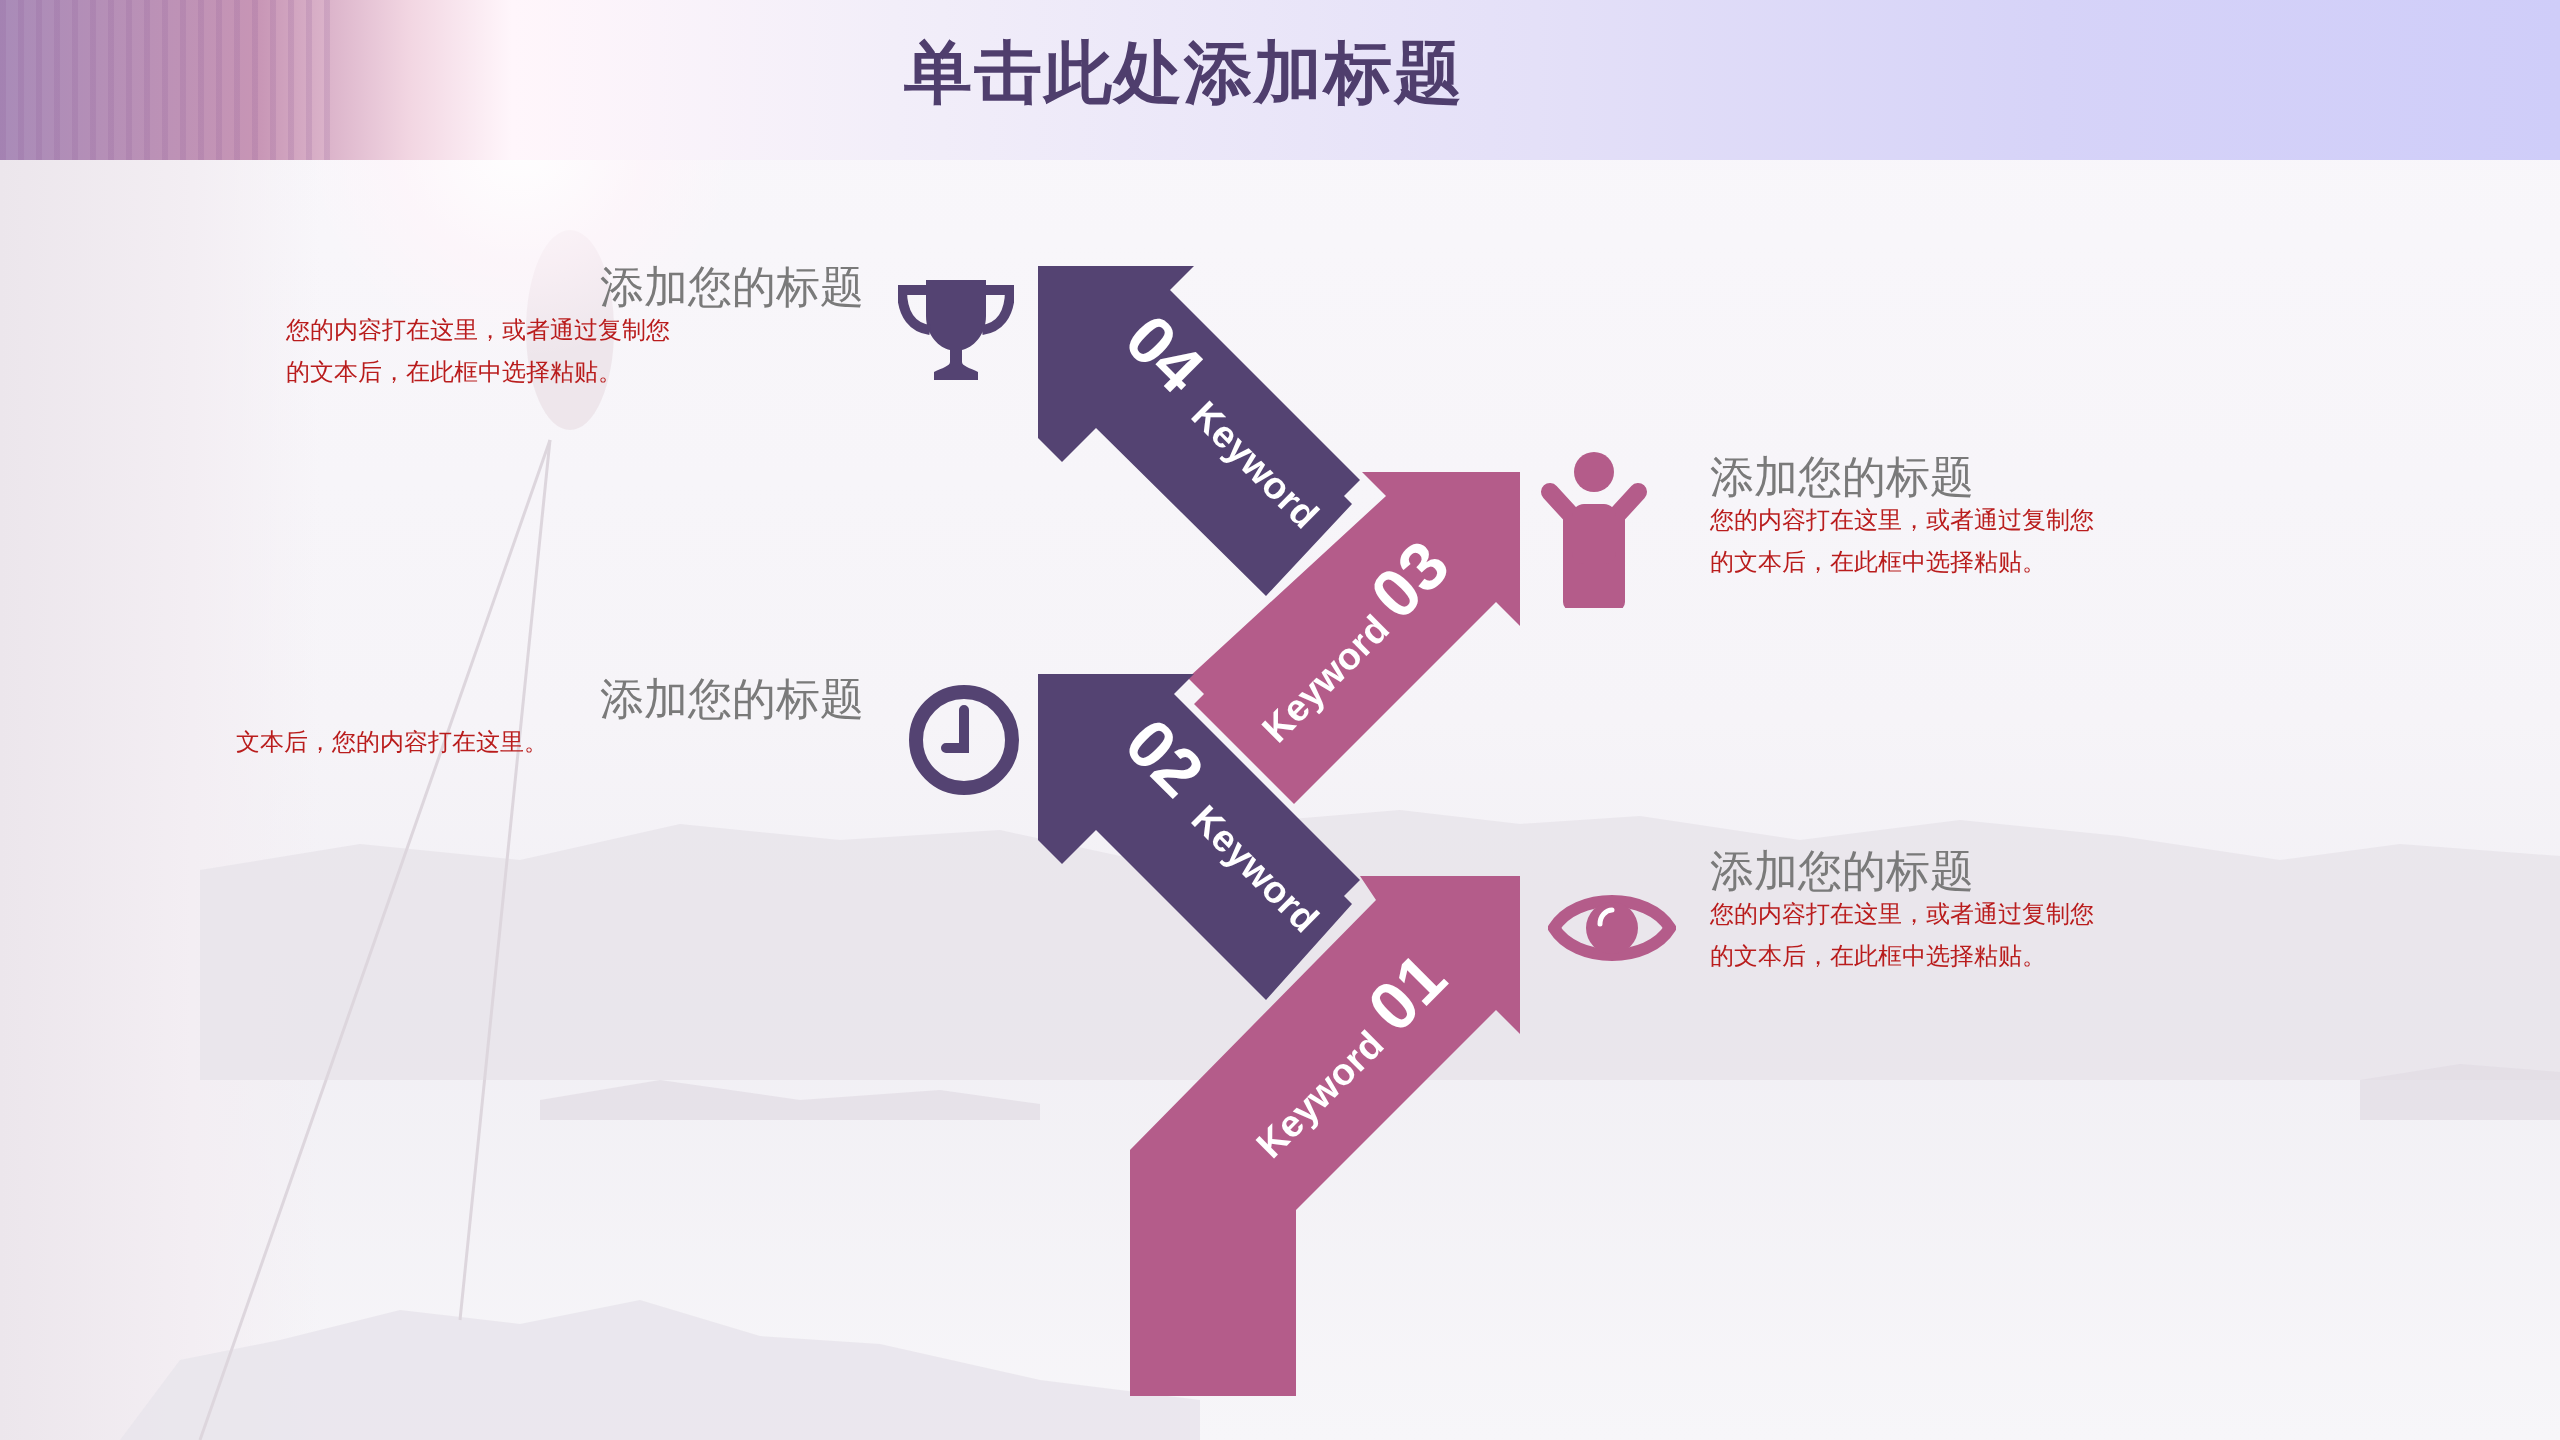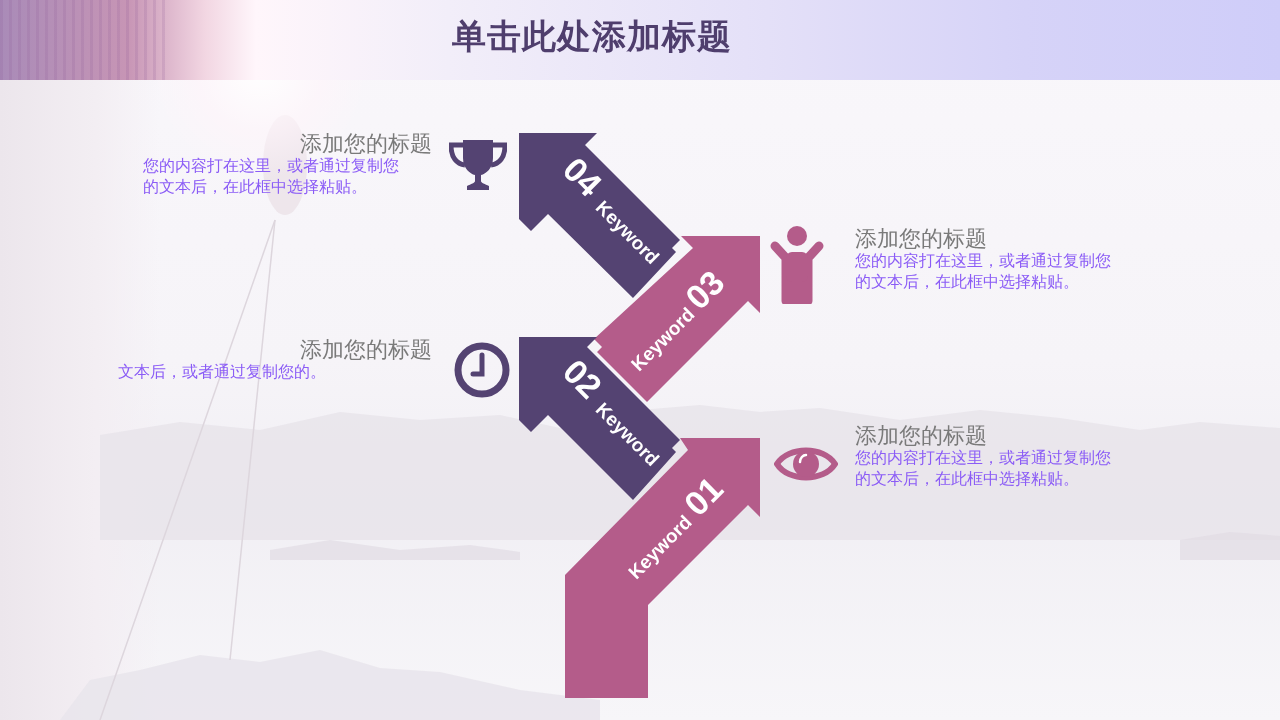--- a/index.html
+++ b/index.html
@@ -14,21 +14,21 @@
   .bg-mountains { position:absolute; left:0; top:400px; width:1280px; height:320px; }
   .header { position:absolute; left:0; top:0; width:1280px; height:80px;
     background: linear-gradient(90deg, #a98bb8 0%, #c795b5 10%, #f2d6e2 16%, #fff6fb 20%, #f2eef9 35%, #e4e0f8 60%, #d6d3f8 80%, #cfcdf9 100%); }
   .header-stripes { position:absolute; left:0; top:0; width:170px; height:80px;
     background: repeating-linear-gradient(90deg, rgba(140,90,150,0.18) 0 3px, rgba(255,255,255,0) 3px 9px); }
   .title { position:absolute; left:0; width:1184px; top:14px; text-align:center;
     font-size:34px; font-weight:bold; color:#4f3e6d; letter-spacing:1px; }
   svg.arrows { position:absolute; left:0; top:0; }
   .item-text { position:absolute; color:#777; }
   .item-title { font-size:22px; color:#7a7a7a; line-height:22px; }
-  .item-body { font-size:16px; color:#8b5cf6; line-height:21px; }
+  .item-body { font-size:12px; color:#b91c1c; line-height:21px; }
   .right-align { text-align:right; }
   .icon { position:absolute; }
 </style>
 </head>
 <body>
 
 <div class="bg-layer">
   <div class="bg-cliff"></div>
   <svg class="bg-mountains" width="1280" height="320" viewBox="0 0 1280 320">
     <path d="M100 35 L180 22 L260 30 L340 12 L420 20 L500 15 L560 28 L640 10 L700 5 L760 12 L820 8 L900 20 L980 10 L1060 18 L1140 30 L1200 22 L1280 28 L1280 140 L100 140 Z" fill="#e7e3ea" opacity="0.8"></path>
@@ -114,20 +114,20 @@
 </div>
 
 <div class="item-text" style="left:855px;top:228px;width:320px">
   <div class="item-title">添加您的标题</div>
   <div class="item-body">您的内容打在这里，或者通过复制您</div>
   <div class="item-body">的文本后，在此框中选择粘贴。</div>
 </div>
 
 <div class="item-text right-align" style="left:110px;top:339px;width:322px">
   <div class="item-title">添加您的标题</div>
-  <div class="item-body" style="text-align:left;padding-left:8px">文本后，或者通过复制您的。</div>
+  <div class="item-body" style="text-align:left;padding-left:8px">文本后，您的内容打在这里。</div>
 </div>
 
 <div class="item-text" style="left:855px;top:425px;width:320px">
   <div class="item-title">添加您的标题</div>
   <div class="item-body">您的内容打在这里，或者通过复制您</div>
   <div class="item-body">的文本后，在此框中选择粘贴。</div>
 </div>
 
 </body></html>

